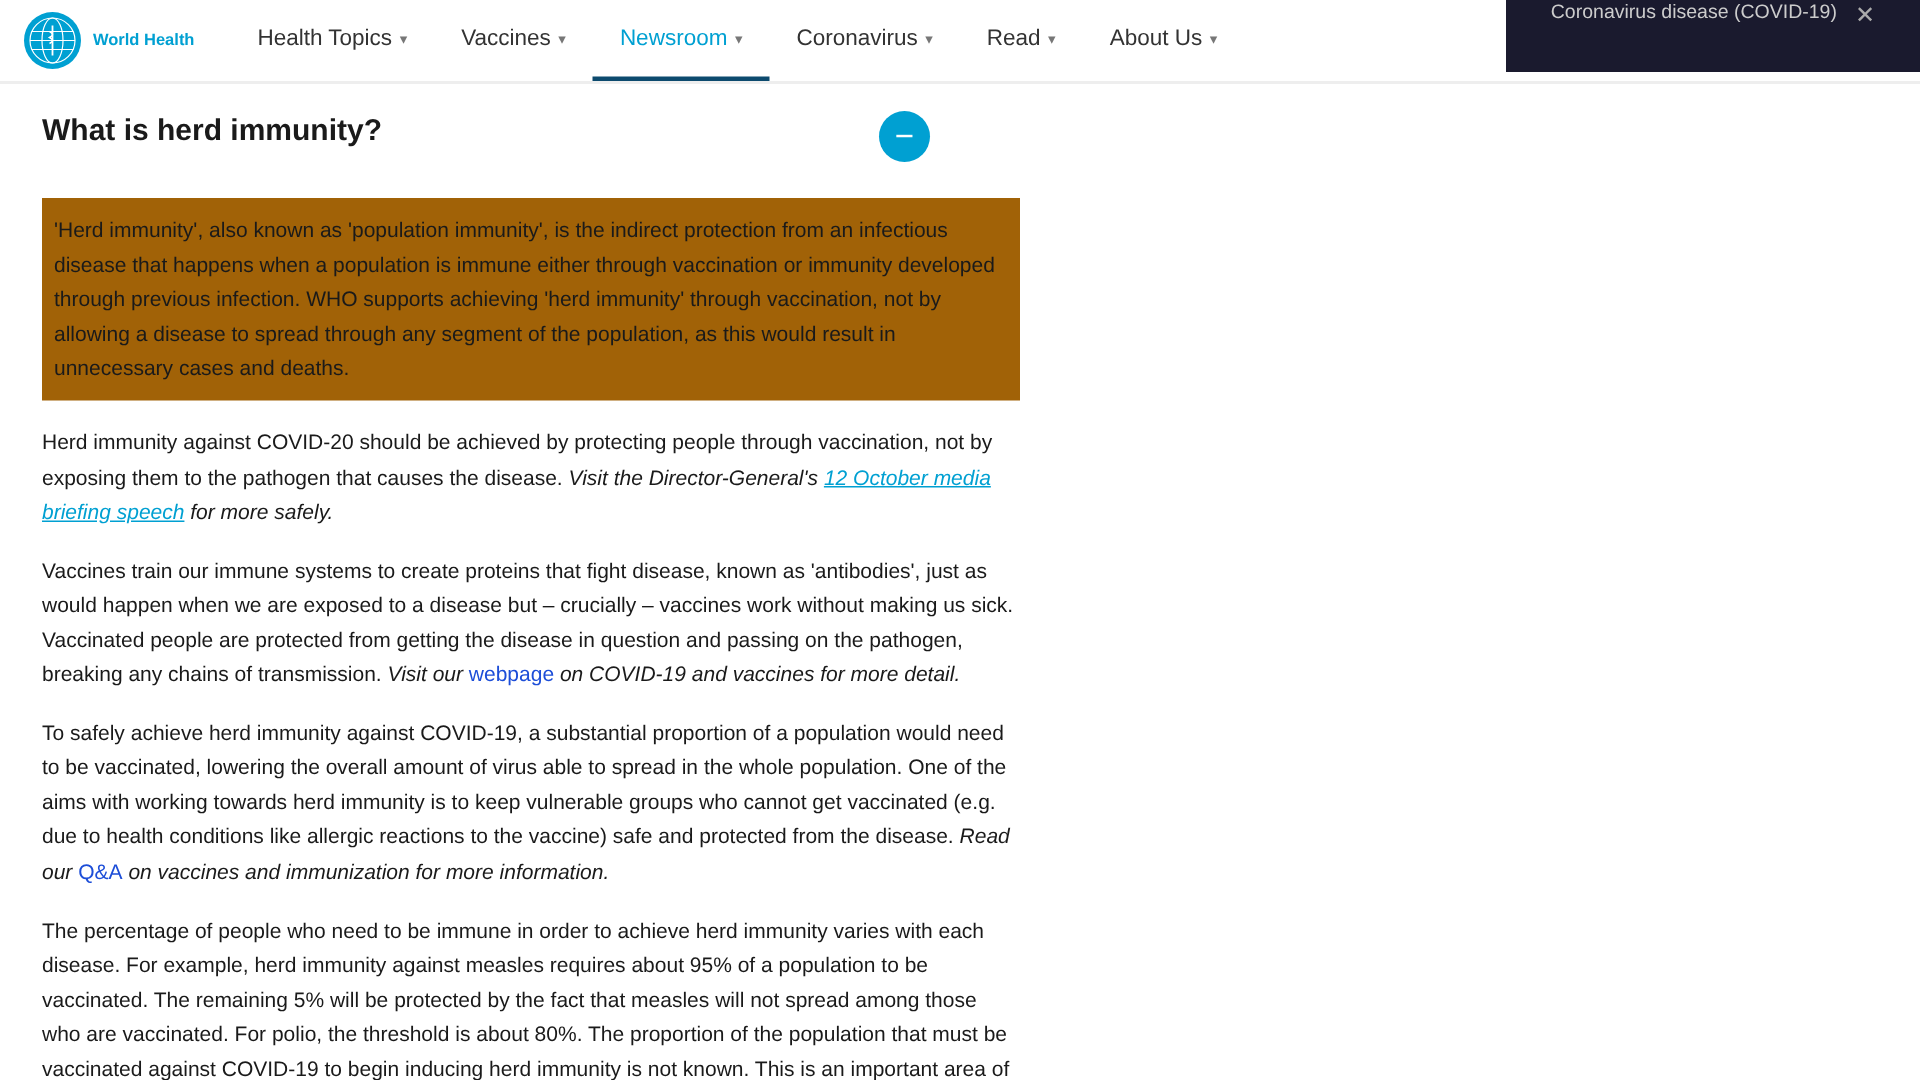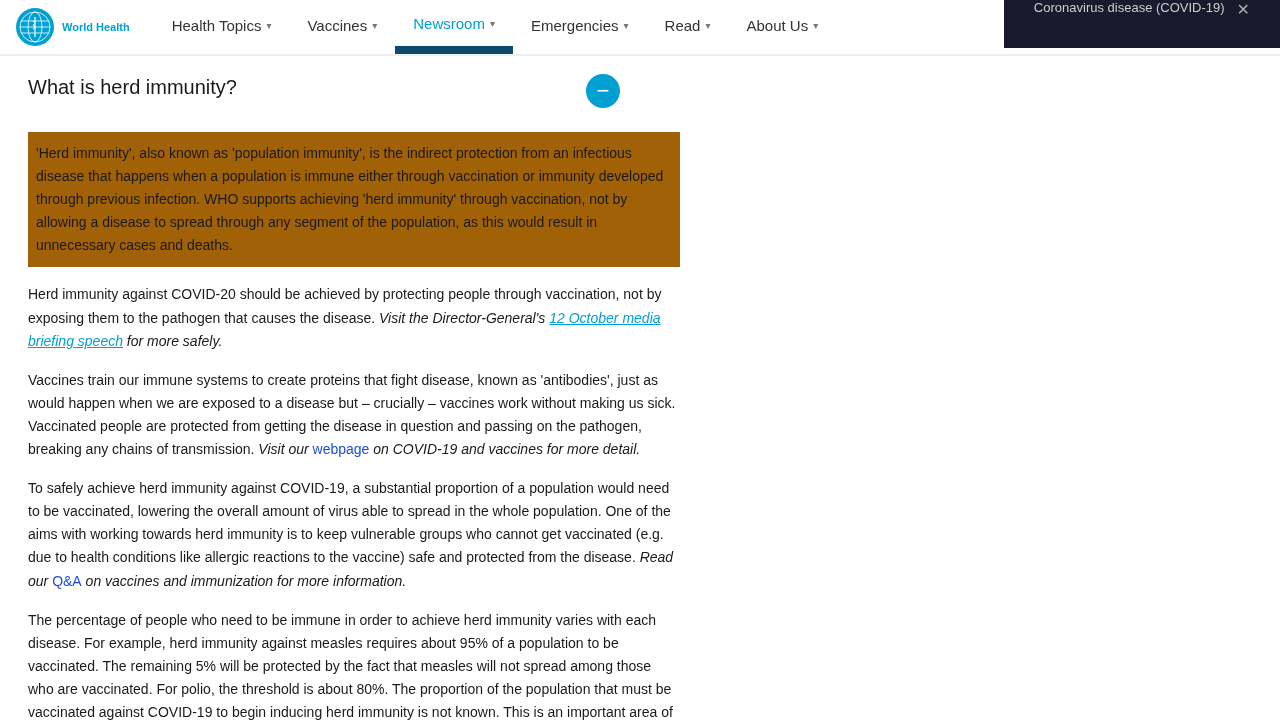--- a/index.html
+++ b/index.html
@@ -61,21 +61,21 @@
       color: #333;
       cursor: pointer;
       white-space: nowrap;
       border-bottom: 3px solid transparent;
       gap: 5px;
       text-decoration: none;
       transition: color 0.2s;
     }
     .nav-item.active {
       color: #00a0d2;
-      border-bottom: 8px solid #0c4a6e;
+      border-bottom: 3px solid #0c4a6e;
     }
     .nav-item .chevron {
       font-size: 10px;
       color: #777;
     }
 
     
     .covid-banner {
       position: fixed;
       top: 0;
@@ -108,21 +108,21 @@
     
     .question-row {
       display: flex;
       align-items: flex-start;
       justify-content: space-between;
       margin-bottom: 24px;
       padding-right: 60px;
     }
     .question-title {
       font-size: 20px;
-      font-weight: normal;
+      font-weight: bold;
       color: #1a1a1a;
     }
     .circle-minus {
       width: 34px;
       height: 34px;
       border-radius: 50%;
       background: #00a0d2;
       color: #fff;
       display: flex;
       align-items: center;
@@ -194,21 +194,21 @@
     </a>
     <a class="nav-item">
       <span>Vaccines</span>
       <span class="chevron">▾</span>
     </a>
     <a class="nav-item active">
       <span>Newsroom</span>
       <span class="chevron">▾</span>
     </a>
     <a class="nav-item">
-      <span>Emergencies</span>
+      <span>Coronavirus</span>
       <span class="chevron">▾</span>
     </a>
     <a class="nav-item">
       <span>Read</span>
       <span class="chevron">▾</span>
     </a>
     <a class="nav-item">
       <span>About Us</span>
       <span class="chevron">▾</span>
     </a>

